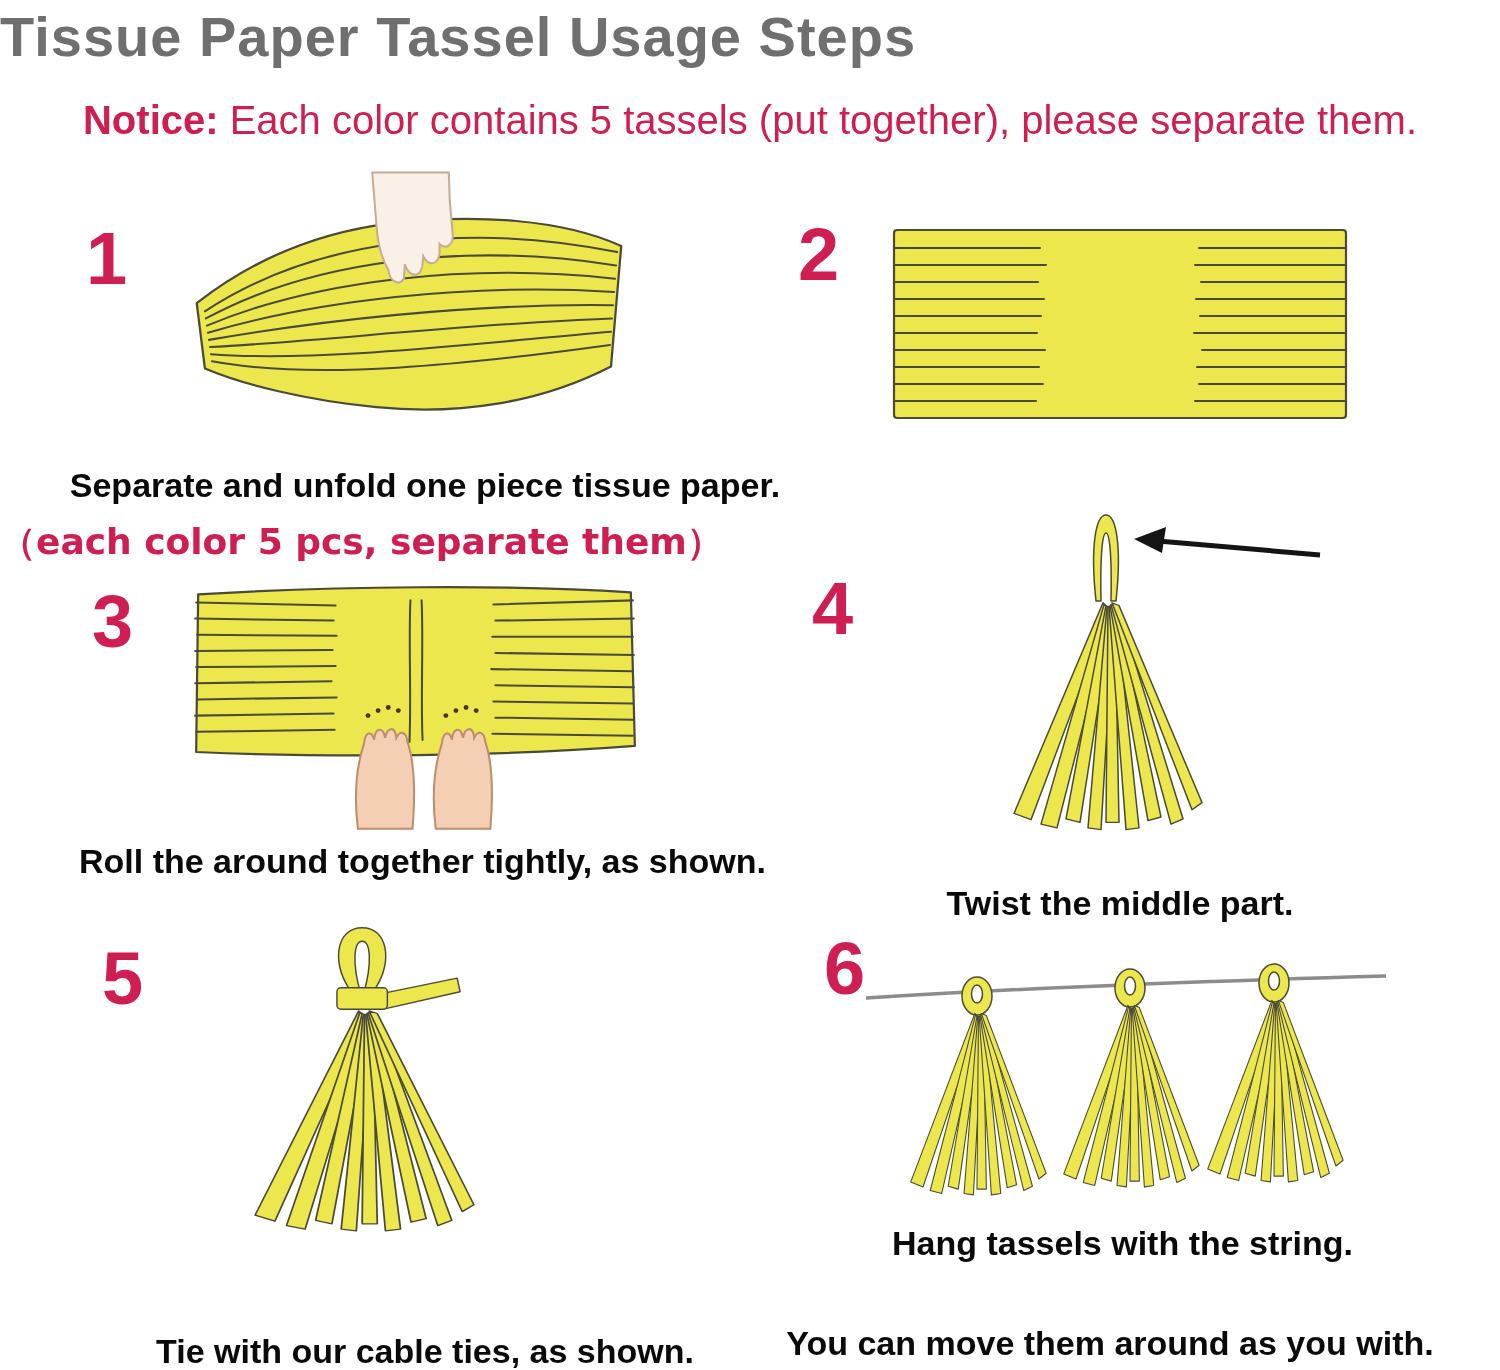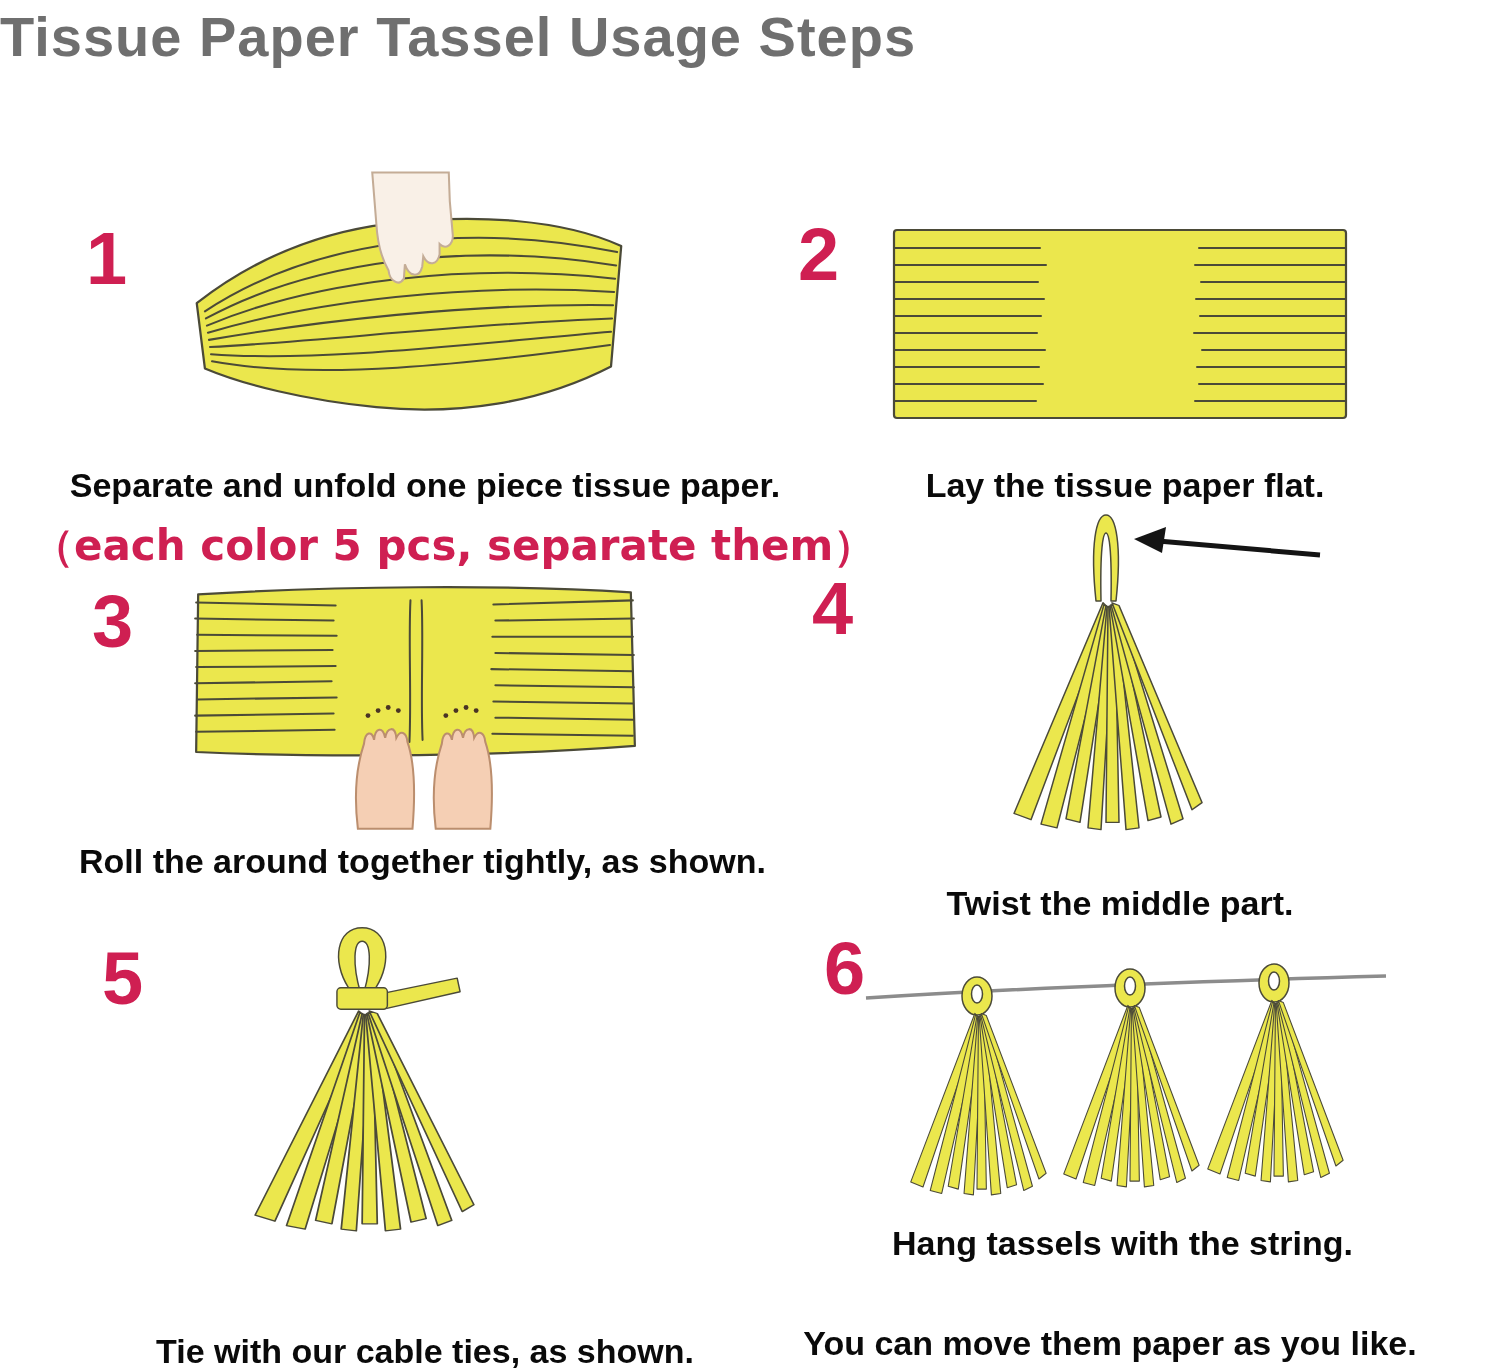--- a/index.html
+++ b/index.html
@@ -20,24 +20,23 @@
   }
   .notice b{font-weight:bold;}
   .num{
     position:absolute; font-size:74px; font-weight:bold; color:var(--accent); line-height:1;
   }
   .cap{
     position:absolute; font-size:34px; font-weight:bold; color:var(--ink);
     text-align:center; white-space:nowrap;
   }
   .subcap{
-    position:absolute; font-size:42px; font-weight:bold; color:var(--accent);
-    text-align:center; white-space:nowrap;
+    position:absolute; font-size:36px; font-weight:bold; color:var(--accent);
+    text-align:left; white-space:nowrap;
     font-family:"DejaVu Sans","Liberation Sans",sans-serif;
-    margin-left:32px;
   }
   svg.illus{position:absolute;}
   
   .ty{fill:var(--yellow); stroke:var(--outline); stroke-width:1.5; stroke-linejoin:round;}
   .ty2{fill:var(--yellow); stroke:var(--outline); stroke-width:2.2; stroke-linejoin:round;}
   .fr{fill:none; stroke:var(--outline); stroke-width:2; stroke-linecap:round;}
   .hand{fill:#f9f0e7; stroke:#c4ac96; stroke-width:2;}
   .hand2{fill:#f5cfb4; stroke:#bb8e6e; stroke-width:2;}
   .hole{fill:#ffffff; stroke:var(--outline); stroke-width:1.5;}
   .string{fill:none; stroke:#8c8c8c; stroke-width:3.5;}
@@ -79,20 +78,21 @@
         <path d="M103,6 L120,254 L133,252 L110,10 Z"></path>
         <path d="M104,5 L142,244 L155,240 L111,9 Z"></path>
         <path d="M105,4 L165,248 L177,242 L112,7 Z"></path>
         <path d="M106,2 L186,232 L196,224 L113,5 Z"></path>
       </g>
     </defs>
   </svg>
 
   <h1 class="title">Tissue Paper Tassel Usage Steps</h1>
 
+  <p class="notice"><b>Notice:</b><span> Each color contains 5 tassels (put together), please separate them.</span></p>
 
   <div class="num" id="n1">1</div>
   <div class="num" id="n2">2</div>
   <div class="num" id="n3">3</div>
   <div class="num" id="n4">4</div>
   <div class="num" id="n5">5</div>
   <div class="num" id="n6">6</div>
 
   <svg class="illus" id="i1" viewBox="0 0 490 270">
     <g>
@@ -207,20 +207,19 @@
     </g>
     <g>
       <ellipse class="ty" cx="412" cy="31" rx="15" ry="19"></ellipse>
       <ellipse class="hole" cx="412" cy="29" rx="5.5" ry="9"></ellipse>
       <use href="#tassel-body" class="ty" transform="translate(340,47) scale(0.72)"></use>
     </g>
   </svg>
 
   <div class="cap" id="c1">Separate and unfold one piece tissue paper.</div>
   <div class="subcap" id="c1b">（each color 5 pcs, separate them）</div>
-  <div class="cap" id="c2">Lay the tissue paper flat.</div>
   <div class="cap" id="c3">Roll the around together tightly, as shown.</div>
   <div class="cap" id="c4">Twist the middle part.</div>
   <div class="cap" id="c5">Tie with our cable ties, as shown.</div>
   <div class="cap" id="c6">Hang tassels with the string.</div>
-  <div class="cap" id="c6b">You can move them paper as you like.</div>
+  <div class="cap" id="c6b">You can move them around as you with.</div>
 
 </div>
 
 </body></html>

